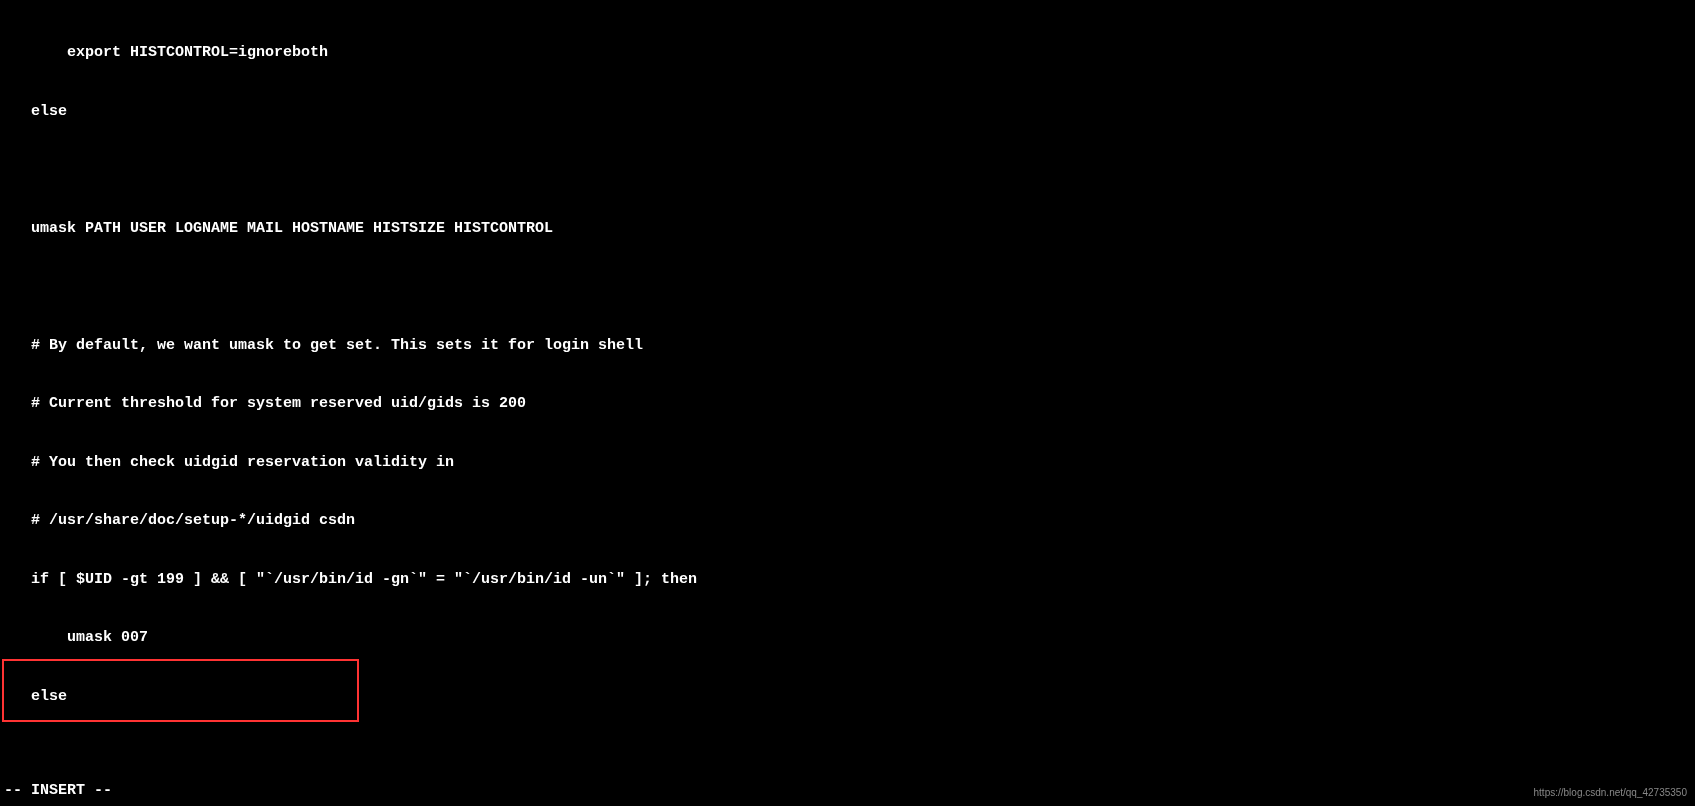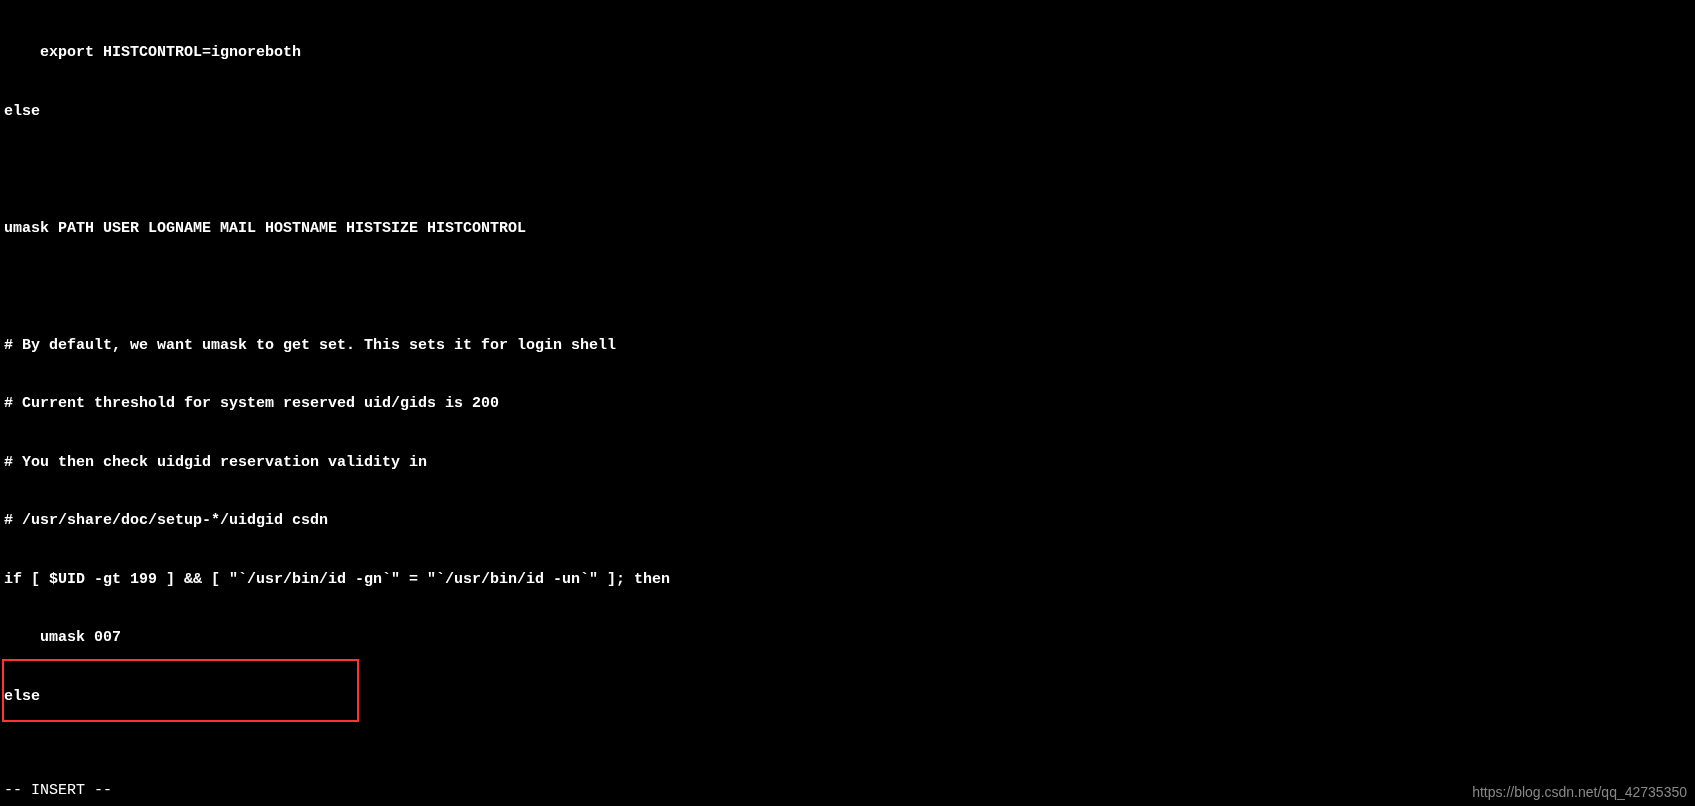--- a/index.html
+++ b/index.html
@@ -18,43 +18,44 @@
       height: 806px;
       overflow: hidden;
       position: relative;
     }
     .terminal-content {
       white-space: pre;
       font-weight: bold;
     }
     .line {
       min-height: 19.5px;
+      margin-left: 27px;
     }
     .highlight-box {
       position: absolute;
       border: 2px solid #ff3333;
       left: 2px;
       top: 659px;
       width: 357px;
       height: 63px;
       pointer-events: none;
     }
     .status-line {
       position: absolute;
       bottom: 6px;
       left: 4px;
-      font-weight: normal;
+      font-weight: bold;
       margin-top: 36px;
     }
     .watermark {
       position: absolute;
       bottom: 4px;
       right: 8px;
       color: #888;
-      font-size: 14px;
+      font-size: 10px;
       font-family: Arial, sans-serif;
       font-weight: normal;
     }
   </style>
 </head>
 <body>
 
 <div class="terminal-content">
   <div class="line">    export HISTCONTROL=ignoreboth</div>
   <div class="line">else</div>

